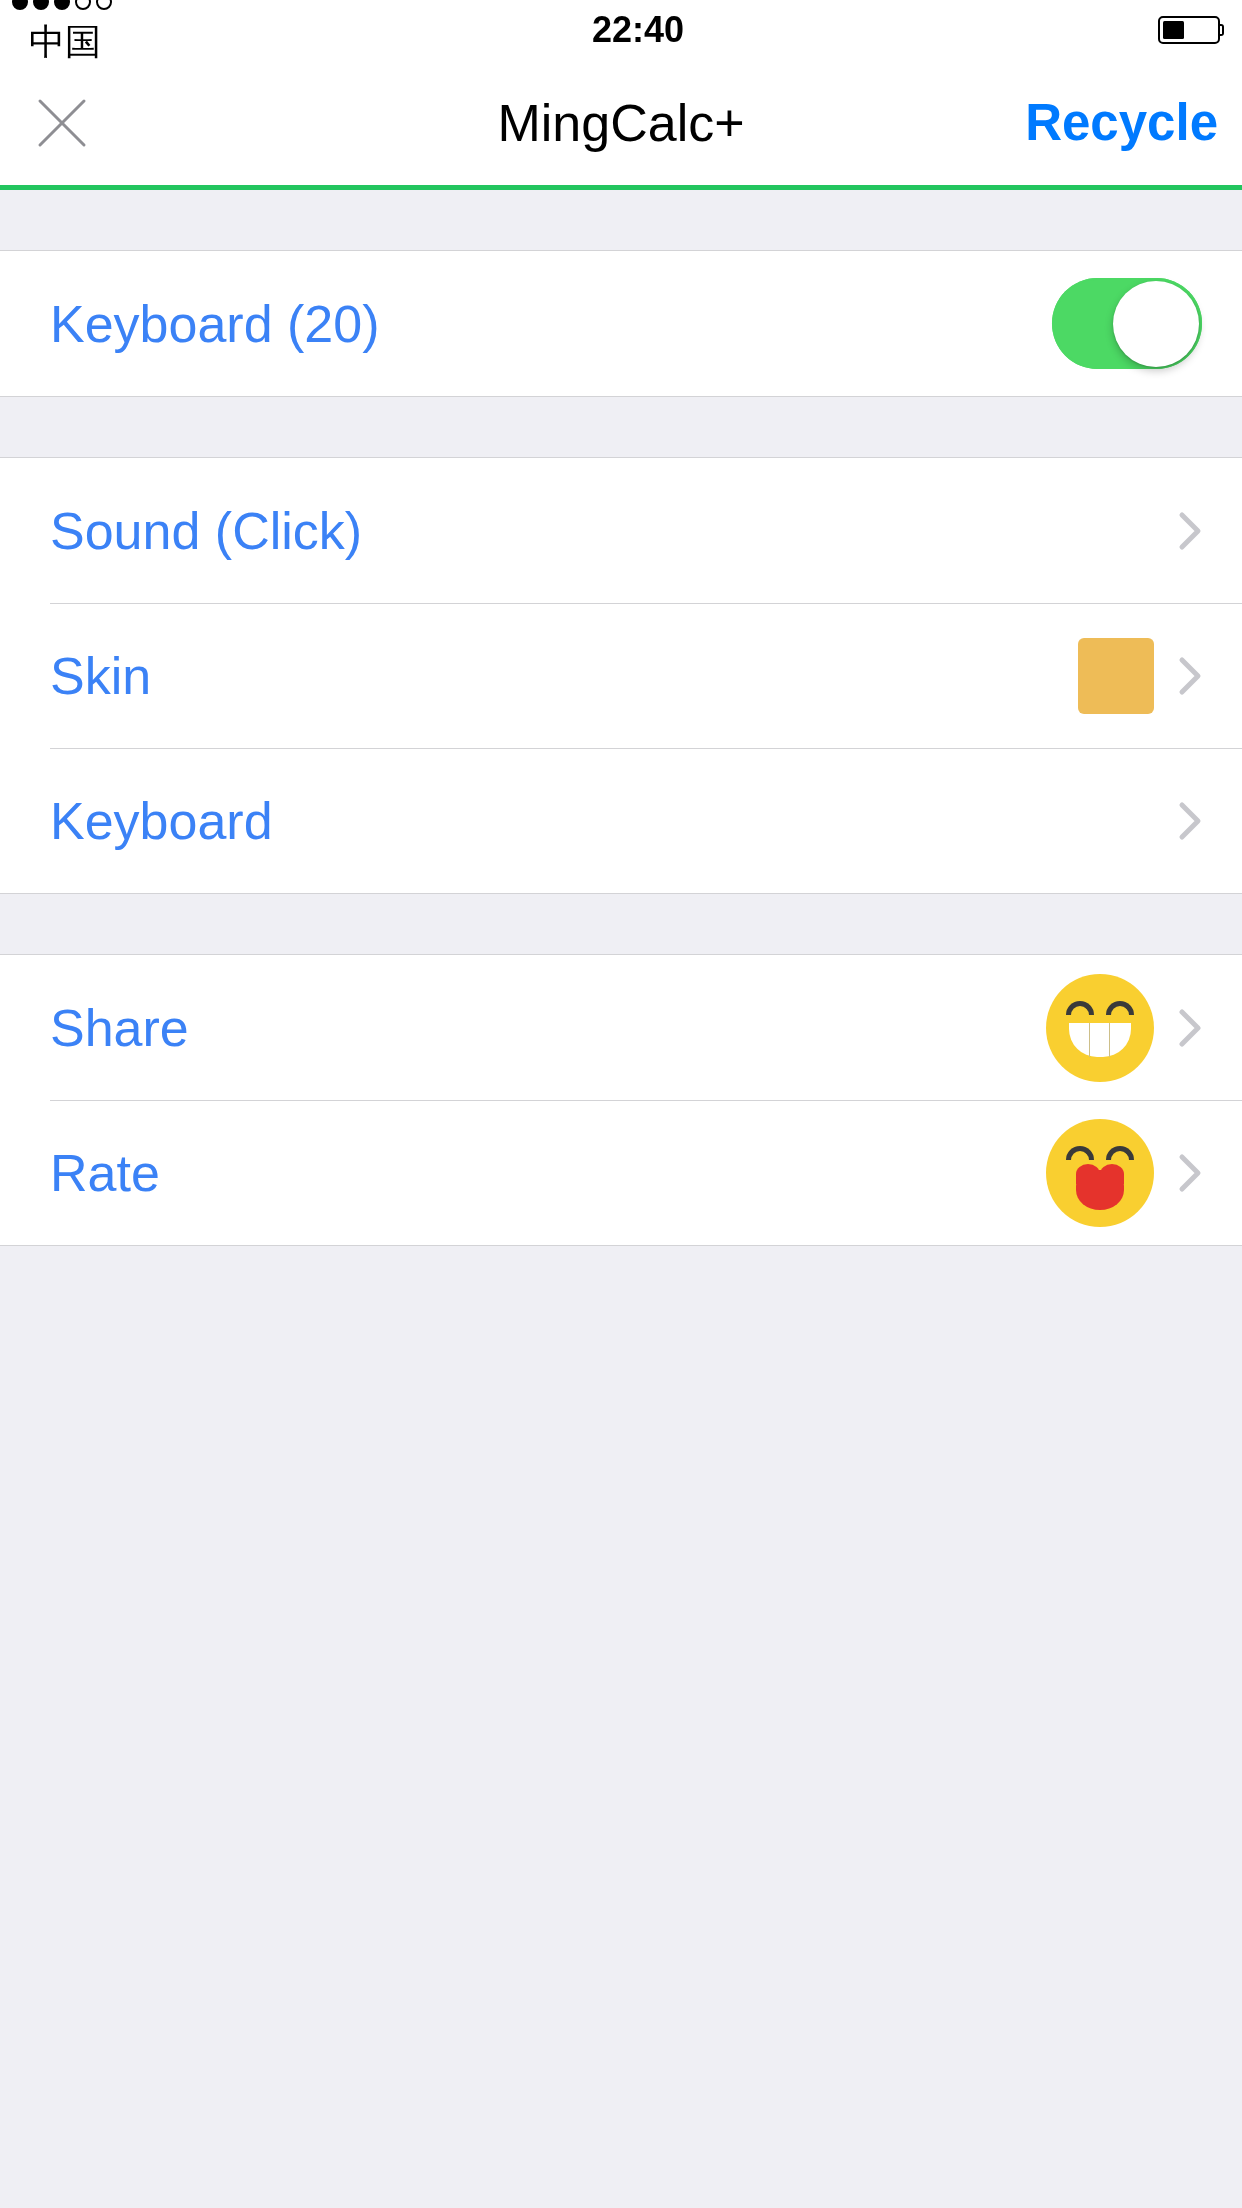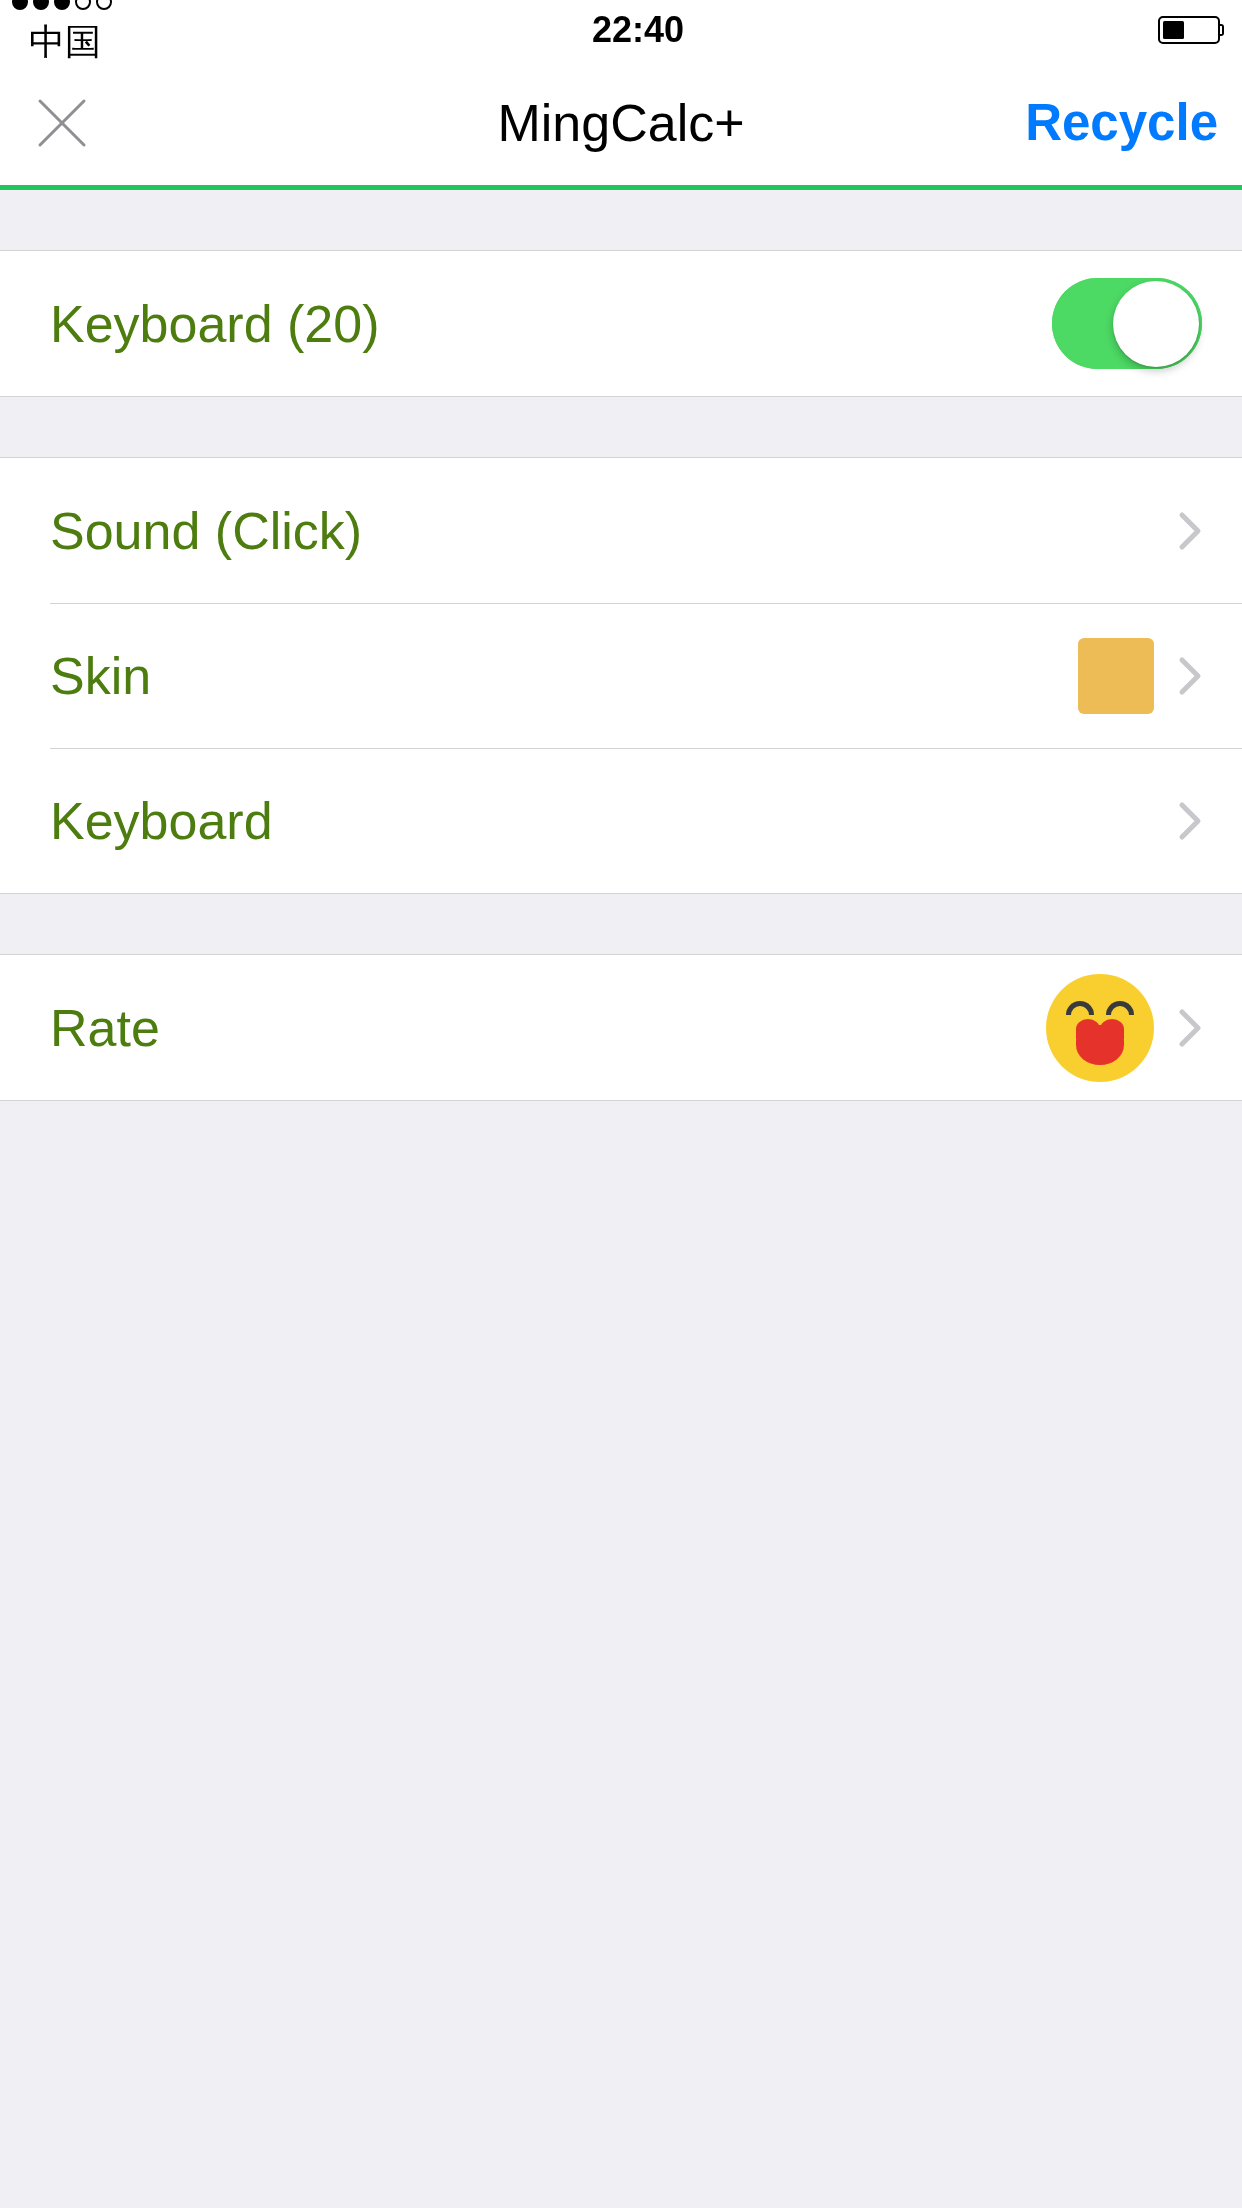--- a/index.html
+++ b/index.html
@@ -130,21 +130,21 @@
       top: 0;
       left: 50px;
       right: 0;
       height: 1px;
       background: #d3d3d6;
     }
     .row-label {
       flex: 1;
       font-size: 52px;
       font-weight: 400;
-      color: #4d7c0f;
+      color: #3b82f6;
     }
     .switch {
       width: 150px;
       height: 91px;
       border-radius: 46px;
       background: #4cd964;
       position: relative;
       box-shadow: inset 0 0 0 2px #4cd964;
     }
     .switch-knob {
@@ -319,20 +319,33 @@
           <polyline points="4,4 20,20 4,36" fill="none" stroke="#c7c7cc" stroke-width="5" stroke-linecap="round" stroke-linejoin="round"></polyline>
         </svg>
     </span>
   </div>
 </div>
 
 <div class="section-gap"></div>
 
 <div class="section">
   <div class="row">
+    <span class="row-label">Share</span>
+    <span class="emoji-badge emoji-grin">
+      <span class="eye-l"></span>
+        <span class="eye-r"></span>
+        <span class="teeth"></span>
+    </span>
+    <span class="chevron">
+      <svg width="24" height="40" viewBox="0 0 24 40">
+          <polyline points="4,4 20,20 4,36" fill="none" stroke="#c7c7cc" stroke-width="5" stroke-linecap="round" stroke-linejoin="round"></polyline>
+        </svg>
+    </span>
+  </div>
+  <div class="row">
     <span class="row-label">Rate</span>
     <span class="emoji-badge emoji-kiss">
       <span class="eye-l"></span>
         <span class="eye-r"></span>
         <span class="mouth"></span>
     </span>
     <span class="chevron">
       <svg width="24" height="40" viewBox="0 0 24 40">
           <polyline points="4,4 20,20 4,36" fill="none" stroke="#c7c7cc" stroke-width="5" stroke-linecap="round" stroke-linejoin="round"></polyline>
         </svg>

